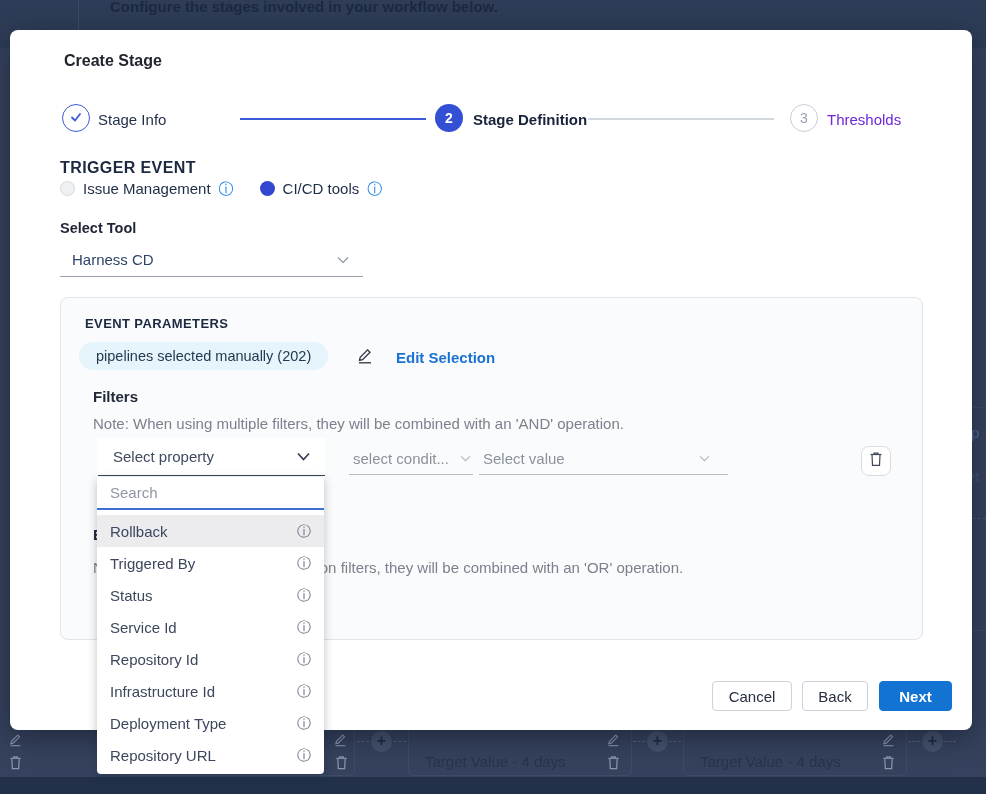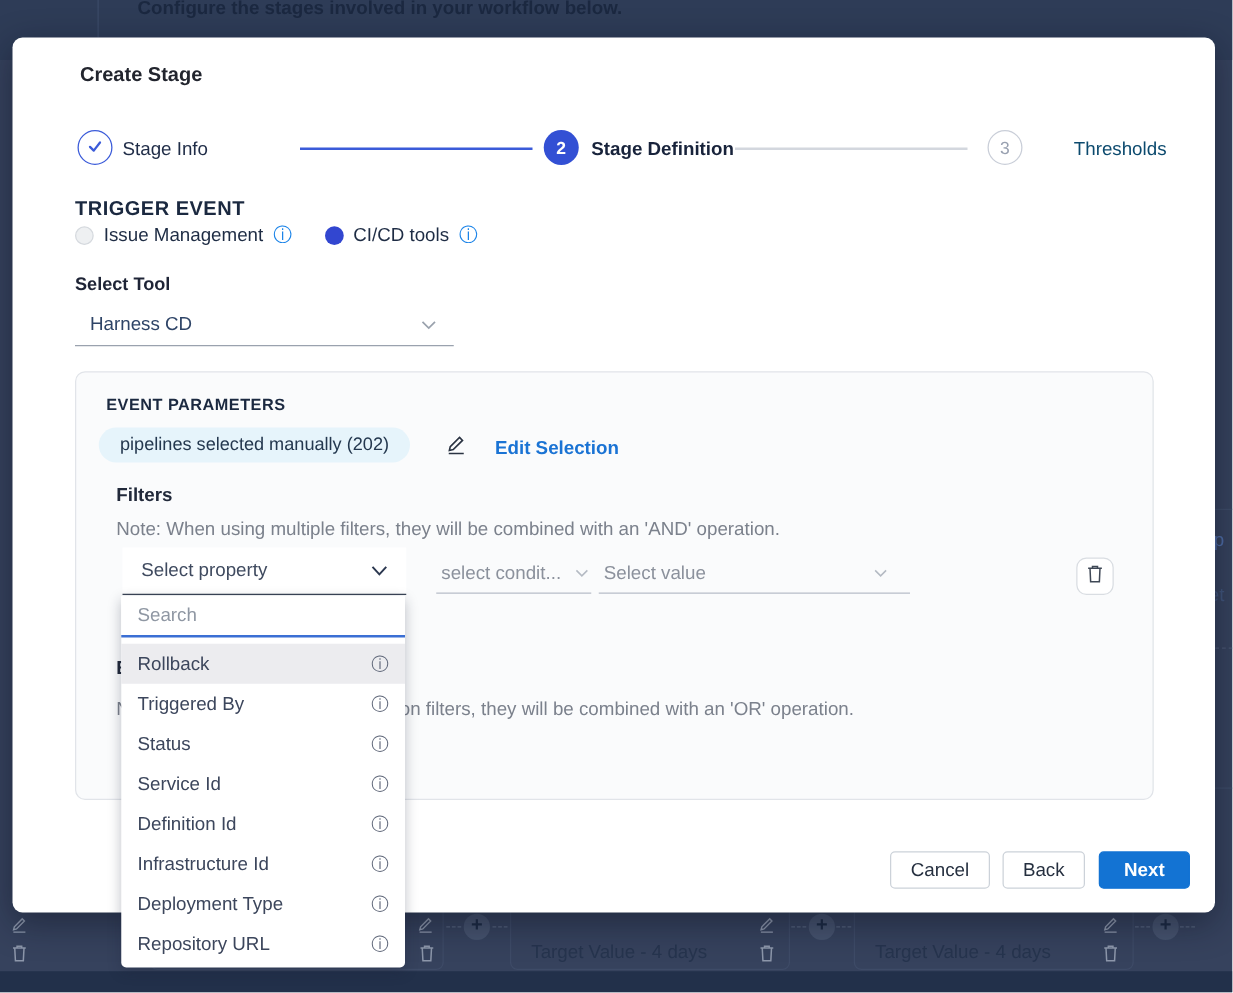--- a/index.html
+++ b/index.html
@@ -29,21 +29,21 @@
 
   
   .step-circle { position:absolute; top:74px; width:28px; height:28px; border-radius:50%;
                  display:flex; align-items:center; justify-content:center; font-size:14px; }
   .step-complete { left:52px; border:1.6px solid #3b5bd9; color:#3b5bd9; background:#fff; }
   .step-active   { left:425px; background:#3350d4; color:#fff; font-weight:bold; }
   .step-pending  { left:780px; border:1.4px solid #c9ced8; color:#98a0b0; background:#fff; }
   .step-label { position:absolute; top:81px; font-size:15px; }
   .lbl-1 { left:88px;  color:#1f2c47; font-weight:500; }
   .lbl-2 { left:463px; color:#18233b; font-weight:bold; }
-  .lbl-3 { left:849px; color:#0c4a6e; }
+  .lbl-3 { left:817px; color:#6d28d9; }
   .step-line { position:absolute; top:88px; height:1.5px; }
   .line-done { left:230px; width:186px; background:#3b5bd9; }
   .line-todo { left:578px; width:186px; background:#d3d7de; }
 
   
   .trigger-label { position:absolute; left:50px; top:129px; font-size:16px; font-weight:bold;
                    letter-spacing:.4px; color:#1b2940; }
   .trigger-row { position:absolute; left:50px; top:149px; display:flex; align-items:center; gap:8px; height:18px; }
   .radio { width:15px; height:15px; border-radius:50%; }
   .radio-off { background:#eef0f2; border:1px solid #d5d9de; }
@@ -310,21 +310,21 @@
       </li>
       <li class="dd-item">
         <span>Status</span>
         <span class="info-gray">ⓘ</span>
       </li>
       <li class="dd-item">
         <span>Service Id</span>
         <span class="info-gray">ⓘ</span>
       </li>
       <li class="dd-item">
-        <span>Definition Id</span>
+        <span>Repository Id</span>
         <span class="info-gray">ⓘ</span>
       </li>
       <li class="dd-item">
         <span>Infrastructure Id</span>
         <span class="info-gray">ⓘ</span>
       </li>
       <li class="dd-item">
         <span>Deployment Type</span>
         <span class="info-gray">ⓘ</span>
       </li>

